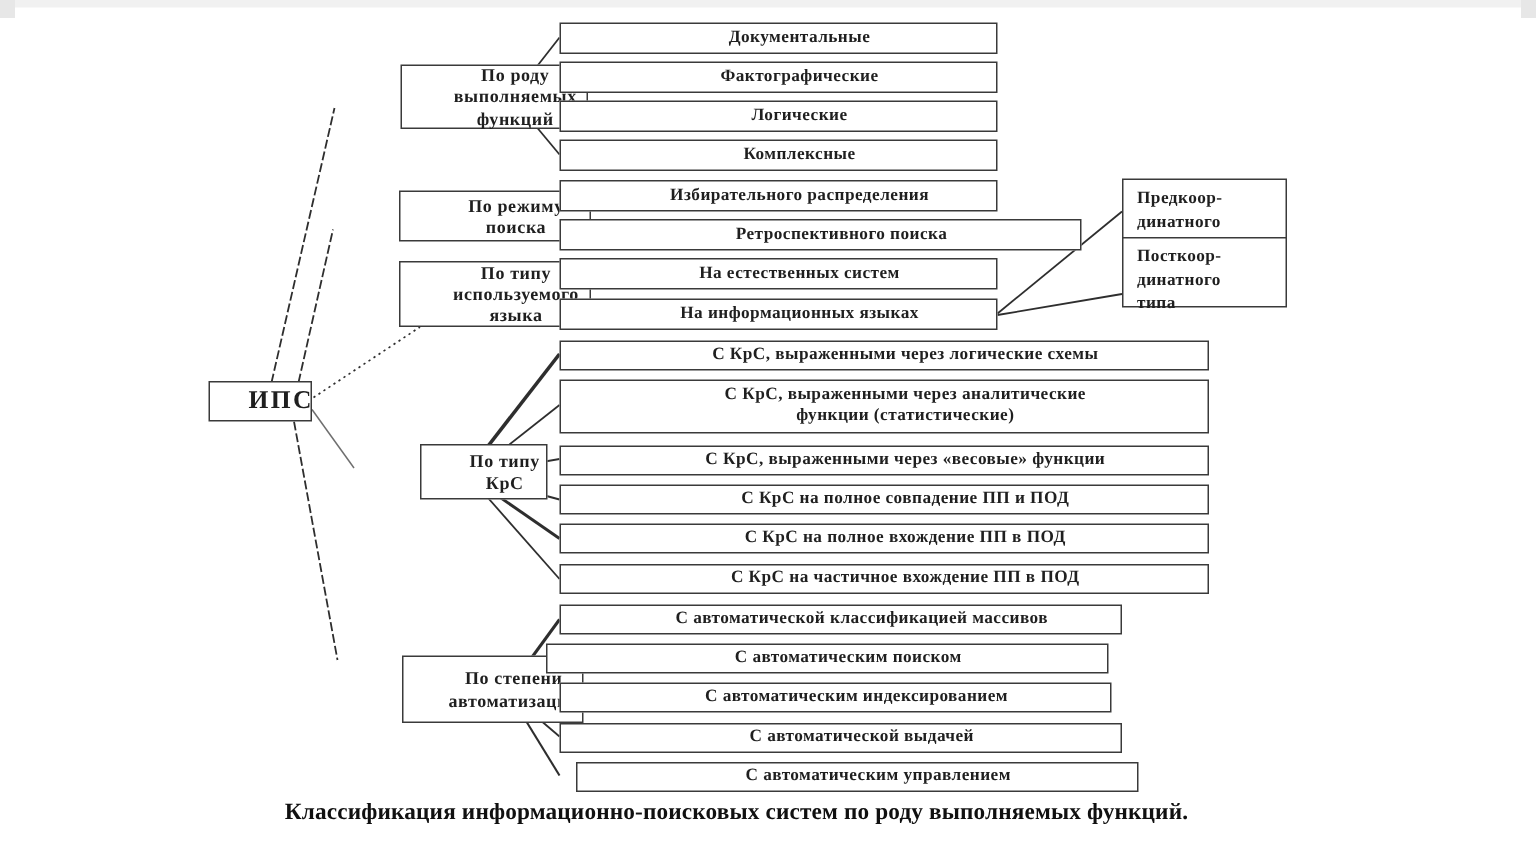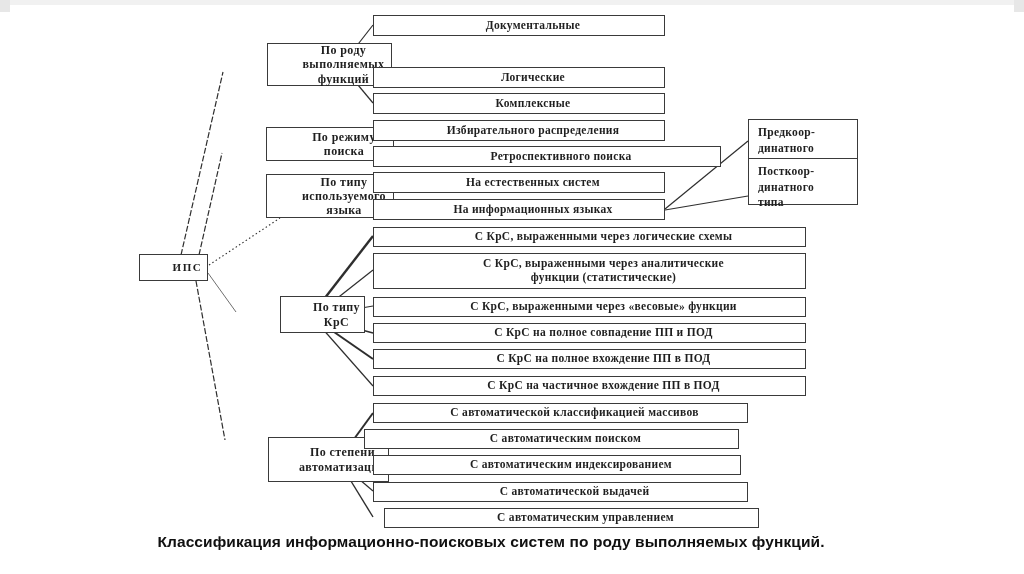--- a/index.html
+++ b/index.html
@@ -11,28 +11,28 @@
   .corner{position:absolute;background:#e7e7e7;}
   svg.wires{position:absolute;left:0;top:0;width:1024px;height:574px;}
   .box{
     position:absolute;box-sizing:border-box;background:#ffffff;
     border:1.5px solid #3a3a3a;color:#1f1f1f;font-weight:bold;
     display:flex;align-items:center;justify-content:center;
     text-align:center;white-space:pre-line;
     font-size:11.5px;line-height:1.18;letter-spacing:0.3px;padding-left:28px;
   }
   .cat{font-size:12px;border-width:1.8px;letter-spacing:0.4px;margin-left:44px;}
-  .root{font-size:11px;letter-spacing:1.6px;}
+  .root{font-size:17px;letter-spacing:1.6px;}
   .fbox{
     align-items:flex-start;justify-content:flex-start;text-align:left;
     padding:5px 4px 4px 9px;line-height:1.35;font-size:11.5px;
   }
   .caption{
     position:absolute;left:0;top:533px;width:982px;text-align:center;
-    font-family:Liberation Sans, sans-serif;font-weight:bold;
+    font-family:Liberation Serif, serif;font-weight:bold;
     font-size:15.5px;color:#101010;letter-spacing:0.1px;
   }
 </style>
 </head>
 <body>
 
 <div class="stage">
 
   <div class="edge-band" style="left:0;top:0;width:1024px;height:5px"></div>
   <div class="corner" style="left:0;top:0;width:10px;height:12px"></div>
@@ -83,20 +83,21 @@
 поиска</div>
   <div class="box cat" style="left:222px;top:174px;width:128px;height:44px">По типу
 используемого
 языка</div>
   <div class="box cat" style="left:236px;top:296px;width:85px;height:37px">По типу
 КрС</div>
   <div class="box cat" style="left:224px;top:437px;width:121px;height:45px">По степени
 автоматизации</div>
 
   <div class="box" style="left:373px;top:15px;width:292px;height:21px">Документальные</div>
+  <div class="box" style="left:373px;top:41px;width:292px;height:21px">Фактографические</div>
   <div class="box" style="left:373px;top:67px;width:292px;height:21px">Логические</div>
   <div class="box" style="left:373px;top:93px;width:292px;height:21px">Комплексные</div>
 
   <div class="box" style="left:373px;top:120px;width:292px;height:21px">Избирательного распределения</div>
   <div class="box" style="left:373px;top:146px;width:348px;height:21px">Ретроспективного поиска</div>
 
   <div class="box" style="left:373px;top:172px;width:292px;height:21px">На естественных систем</div>
   <div class="box" style="left:373px;top:199px;width:292px;height:21px">На информационных языках</div>
 
   <div class="box" style="left:373px;top:227px;width:433px;height:20px">С КрС, выраженными через логические схемы</div>

